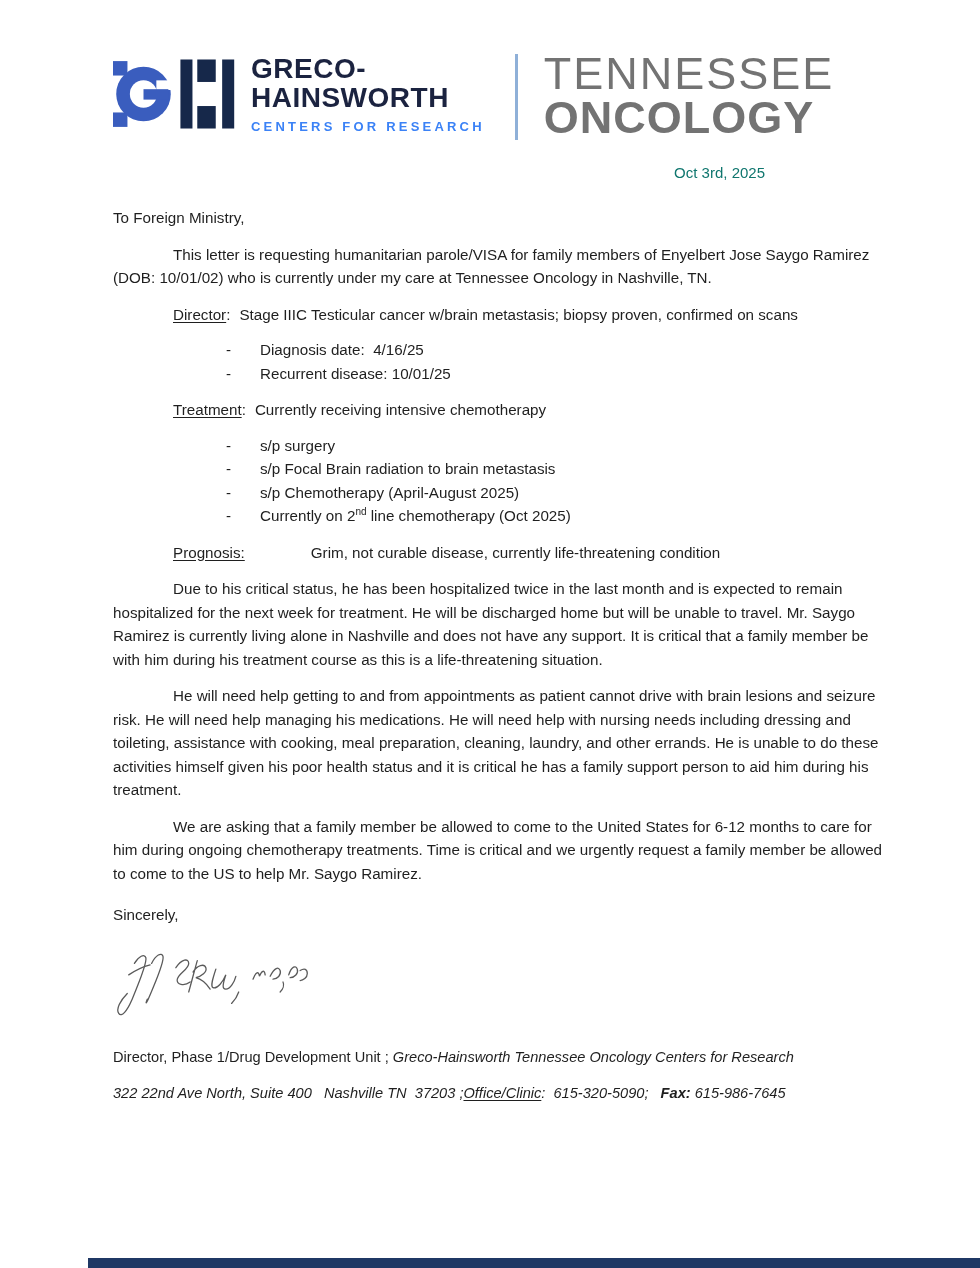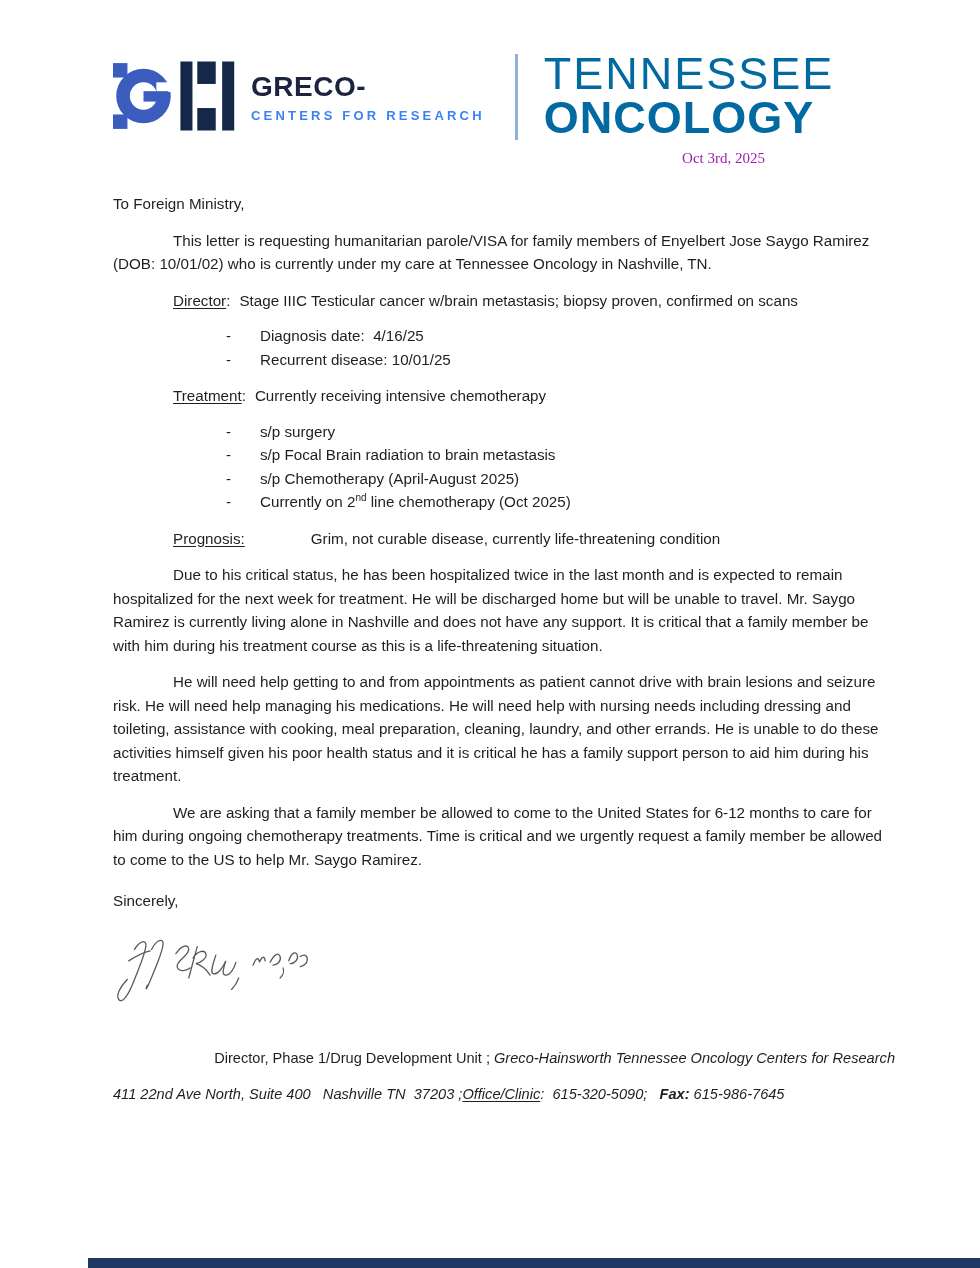--- a/index.html
+++ b/index.html
@@ -6,50 +6,50 @@
   html, body { background: #ffffff; }
   body {
     width: 980px; height: 1268px; position: relative; overflow: hidden;
     font-family: "Liberation Sans", "DejaVu Sans", sans-serif;
     color: #1f1f1f;
   }
   .page { width: 980px; height: 1268px; position: relative; background:#fff; }
 
   
   .letterhead { padding: 52px 85px 0 113px; }
-  .brand-row { display: flex; align-items: center; }
+  .brand-row { display: flex; align-items: flex-start; }
   .gh-mark { width: 122px; height: 84px; flex: 0 0 auto; }
   .gh-name { margin-left: 16px; padding-top: 2px; }
   .gh-name .line { font-size: 28px; font-weight: 800; letter-spacing: .5px; color: #1b2340; line-height: 29px; }
   .gh-tagline { margin-top: 7px; font-size: 13px; font-weight: 700; letter-spacing: 3.2px; color: #3b82f6; }
   .brand-divider { width: 3px; height: 86px; background: #8fb0d8; margin: 2px 0 0 30px; flex: 0 0 auto; }
-  .tn-block { margin-left: 26px; padding-top: 0; color: #0369a1; }
+  .tn-block { margin-left: 26px; padding-top: 0; color: #737373; }
   .tn-top { font-size: 45px; font-weight: 300; letter-spacing: 2px; line-height: 44px; font-stretch: condensed; }
   .tn-bottom { font-size: 45px; font-weight: 700; letter-spacing: 1px; line-height: 44px; }
-  .date-line { text-align: right; padding-right: 130px; margin-top: 10px; font-size: 15px; color: #a21caf; font-family: Liberation Serif, serif; }
+  .date-line { text-align: right; padding-right: 130px; margin-top: 24px; font-size: 15px; color: #0f766e; }
 
   
   .body-text { padding: 0 85px 0 113px; font-size: 15.2px; line-height: 23.5px; }
   .salutation { margin-top: 25px; }
   p.para { margin-top: 13px; text-indent: 60px; }
   .section-line { margin-top: 13px; padding-left: 60px; }
   .u { text-decoration: underline; text-underline-offset: 2px; }
   .label-gap { display: inline-block; width: 9px; }
   .prognosis-gap { display: inline-block; width: 66px; }
   .bullets { margin-top: 12px; }
   .bullet-row { display: flex; padding-left: 113px; }
   .bullet-dash { width: 34px; flex: 0 0 auto; }
   .bullet-text { white-space: pre-wrap; }
   sup { font-size: 10px; vertical-align: super; line-height: 0; }
 
   .closing { margin-top: 18px; }
   .signature-wrap { margin-top: 14px; height: 92px; }
   .signature-svg { width: 200px; height: 82px; }
   .sig-name { margin-top: 8px; }
-  .credentials { margin-top: 28px; font-size: 14.6px; text-align: right; }
+  .credentials { margin-top: 13px; font-size: 14.6px; }
   .credentials .it { font-style: italic; }
   .address-line { margin-top: 13px; font-size: 14.6px; font-style: italic; white-space: pre-wrap; }
   .address-line .bold { font-weight: 700; }
 
   
   .footer-bar { position: absolute; left: 88px; right: 0; bottom: 0; height: 10px; background: #1f3864; }
 </style>
 </head>
 <body>
 
@@ -68,20 +68,21 @@
         <rect x="38" y="37" width="31" height="13" fill="#3a5dbe"></rect>
 
         <rect x="84" y="0" width="15" height="86" fill="#16284a"></rect>
         <rect x="105" y="0" width="23" height="28" fill="#16284a"></rect>
         <rect x="105" y="58" width="23" height="28" fill="#16284a"></rect>
         <rect x="136" y="0" width="15" height="86" fill="#16284a"></rect>
       </svg>
 
       <div class="gh-name">
         <div class="line">GRECO-</div>
+        <div class="line">HAINSWORTH</div>
         <div class="gh-tagline">CENTERS FOR RESEARCH</div>
       </div>
 
       <div class="brand-divider"></div>
 
       <div class="tn-block">
         <div class="tn-top">TENNESSEE</div>
         <div class="tn-bottom">ONCOLOGY</div>
       </div>
     </div>
@@ -152,18 +153,18 @@
           <path d="M238,50 C240,54 238,60 234,64"></path>
           <path d="M246,40 C250,28 256,26 258,32 C260,38 254,44 248,44"></path>
           <path d="M262,34 C268,30 272,32 272,38 C272,44 266,48 262,48"></path>
         </g>
       </svg>
     </div>
 
 
     <div class="credentials"><span>Director, Phase 1/Drug Development Unit ; </span><span class="it">Greco-Hainsworth Tennessee Oncology Centers for Research</span></div>
 
-    <div class="address-line"><span>411 22nd Ave North, Suite 400   Nashville TN  37203 ;</span><span class="u">Office/Clinic</span><span>:</span><span>  615-320-5090;   </span><span class="bold">Fax:</span><span> 615-986-7645</span></div>
+    <div class="address-line"><span>322 22nd Ave North, Suite 400   Nashville TN  37203 ;</span><span class="u">Office/Clinic</span><span>:</span><span>  615-320-5090;   </span><span class="bold">Fax:</span><span> 615-986-7645</span></div>
 
   </div>
 
   <div class="footer-bar"></div>
 </div>
 
 </body></html>

